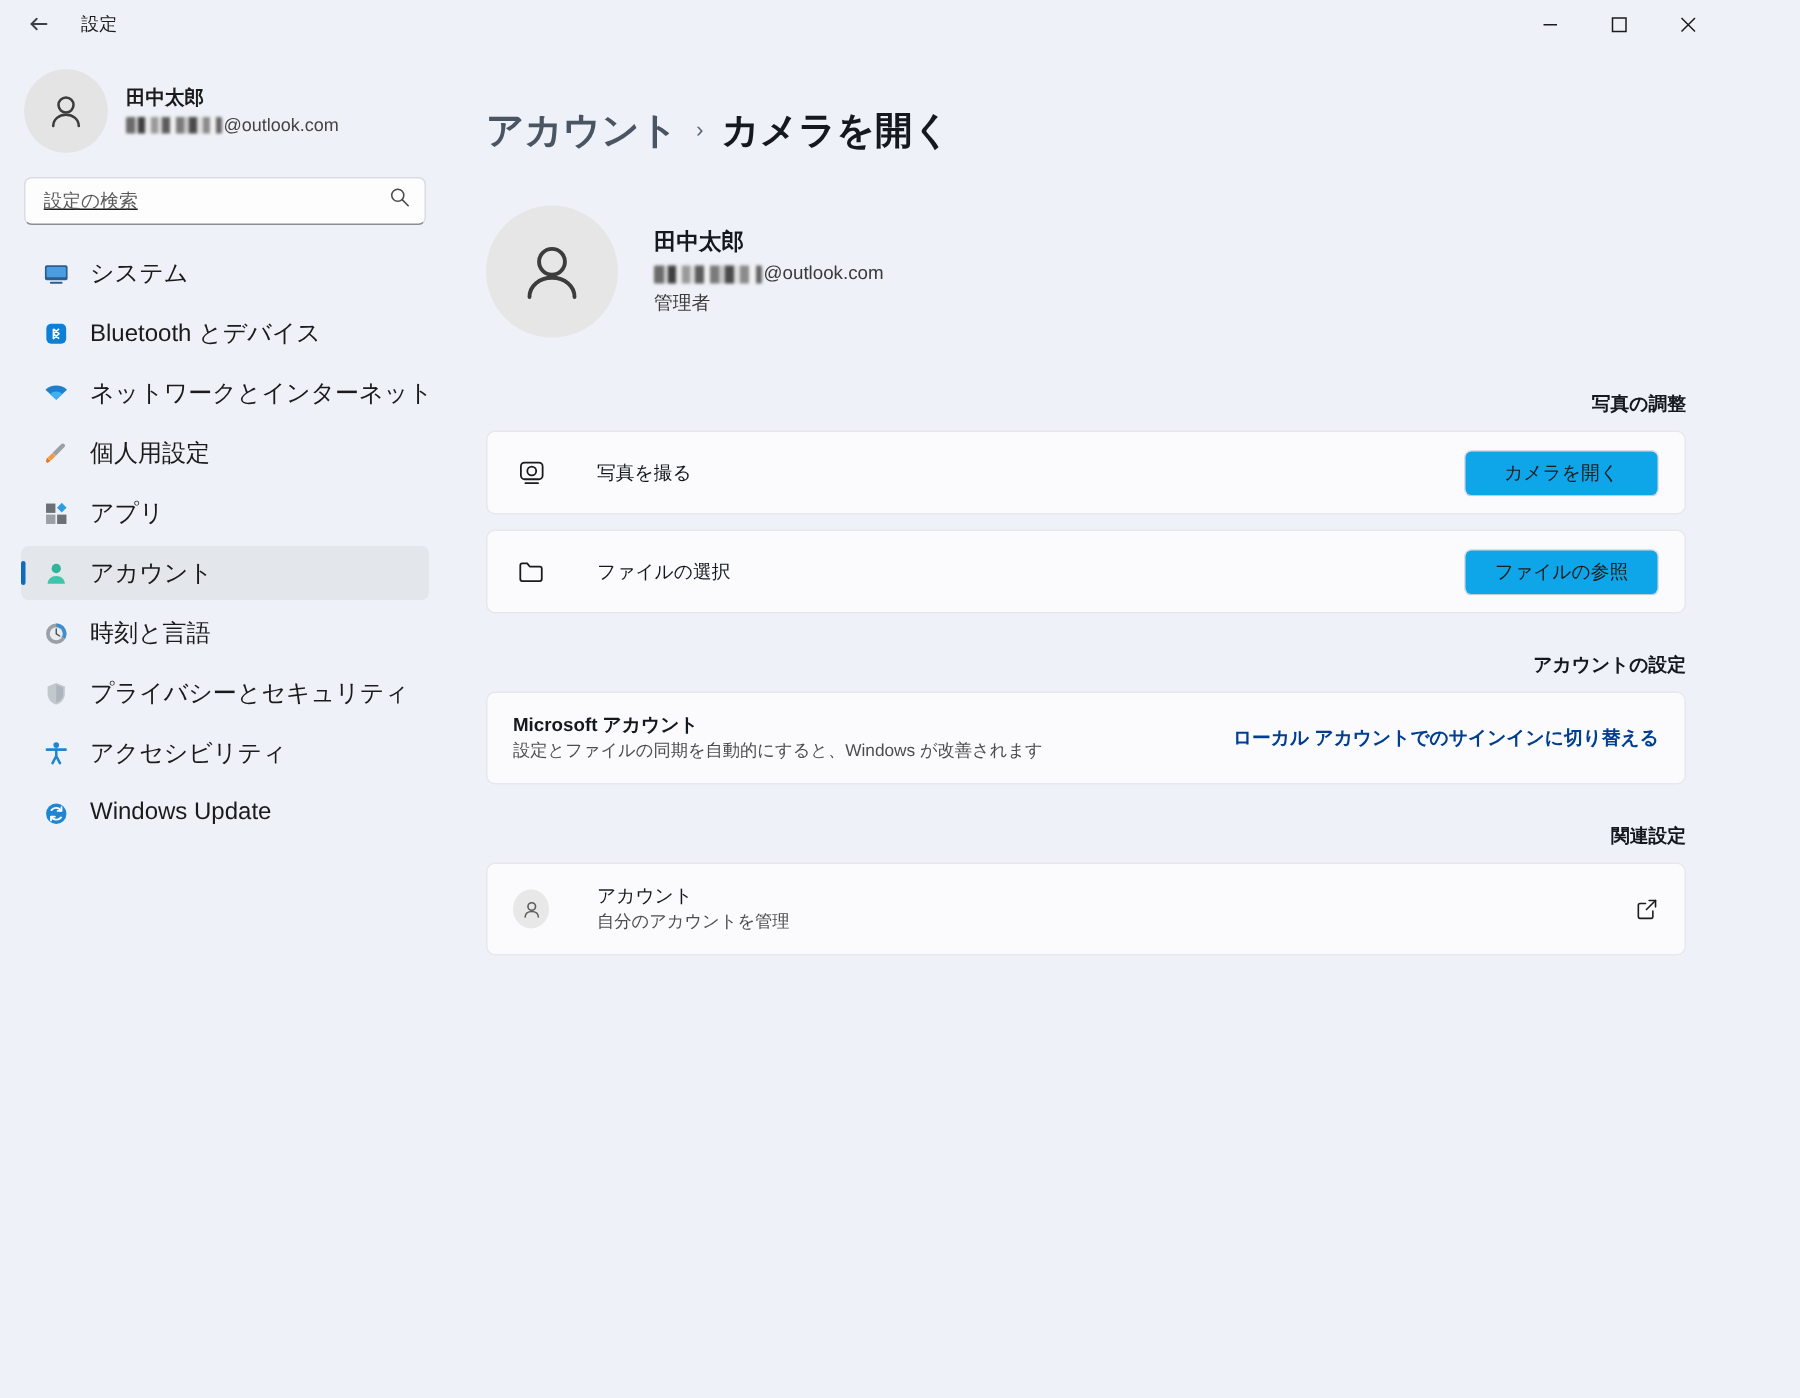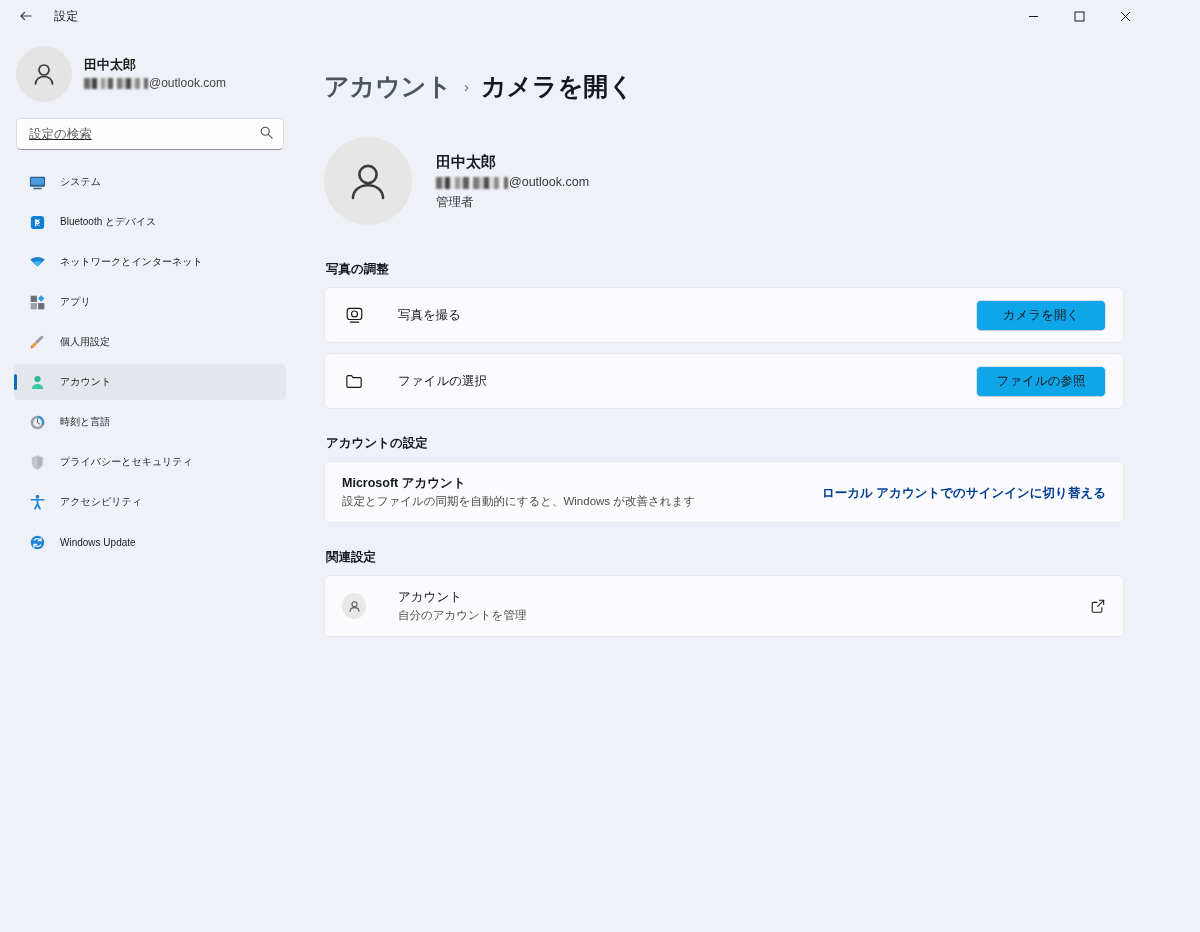--- a/index.html
+++ b/index.html
@@ -176,21 +176,21 @@
     width: 3px; height: 16px;
     border-radius: 2px;
     background: #0f6cbd;
   }
   .nav-icon {
     width: 18px; height: 18px;
     flex: 0 0 18px;
     display: flex; align-items: center; justify-content: center;
   }
   .nav-label {
-    font-size: 10px;
+    font-size: 16px;
     color: #1b1b1b;
     white-space: nowrap;
   }
 
   
   .content {
     flex: 1 1 auto;
     padding: 38px 24px 24px 24px;
     overflow-y: auto;
   }
@@ -247,20 +247,21 @@
     font-size: 12.5px;
     color: #3a3a3a;
     line-height: 1.6;
   }
 
   .section-title {
     font-size: 12.5px;
     font-weight: bold;
     color: #14181f;
     margin: 0 0 9px 2px;
+    text-align: right;
   }
   .section { margin-bottom: 26px; }
 
   .card {
     background: #fbfbfd;
     border: 1px solid #e6e8ed;
     border-radius: 6px;
     display: flex;
     align-items: center;
     padding: 0 17px;
@@ -414,38 +415,38 @@
               <path d="M9 13.2L1.4 6.1C3.5 4.2 6.1 3.2 9 3.2s5.5 1 7.6 2.9L9 13.2z" fill="#1d7fd0"></path>
               <path d="M9 13.2L4.6 9.1C5.9 8 7.4 7.4 9 7.4s3.1.6 4.4 1.7L9 13.2z" fill="#41b0ee"></path>
             </svg>
           </span>
           <span class="nav-label">ネットワークとインターネット</span>
         </div>
 
         <div class="nav-item">
           <span class="nav-icon">
             <svg width="17" height="17" viewBox="0 0 18 18">
+              <path d="M14.8 2.3c.6.6.6 1.4 0 2L8.6 10.5 6.4 8.3l6.2-6.1c.6-.6 1.5-.6 2.2.1z" fill="#9aa0a6"></path>
+              <path d="M6.3 8.4l2.2 2.2-3.3 3.3-2.2-2.2 3.3-3.3z" fill="#f09a3e"></path>
+              <path d="M2.8 11.9l2.2 2.2-2.2 1.5-1.2-1.2.9-2.5z" fill="#e07b2d"></path>
+            </svg>
+          </span>
+          <span class="nav-label">個人用設定</span>
+        </div>
+
+        <div class="nav-item">
+          <span class="nav-icon">
+            <svg width="17" height="17" viewBox="0 0 18 18">
               <rect x="1.8" y="1.8" width="6.6" height="6.6" fill="#6b7076"></rect>
               <rect x="1.8" y="9.6" width="6.6" height="6.6" fill="#9aa0a6"></rect>
               <rect x="9.6" y="9.6" width="6.6" height="6.6" fill="#6b7076"></rect>
               <path d="M12.9 1.3l3.4 3.4-3.4 3.4-3.4-3.4 3.4-3.4z" fill="#2f9ee0"></path>
             </svg>
           </span>
           <span class="nav-label">アプリ</span>
-        </div>
-
-        <div class="nav-item">
-          <span class="nav-icon">
-            <svg width="17" height="17" viewBox="0 0 18 18">
-              <path d="M14.8 2.3c.6.6.6 1.4 0 2L8.6 10.5 6.4 8.3l6.2-6.1c.6-.6 1.5-.6 2.2.1z" fill="#9aa0a6"></path>
-              <path d="M6.3 8.4l2.2 2.2-3.3 3.3-2.2-2.2 3.3-3.3z" fill="#f09a3e"></path>
-              <path d="M2.8 11.9l2.2 2.2-2.2 1.5-1.2-1.2.9-2.5z" fill="#e07b2d"></path>
-            </svg>
-          </span>
-          <span class="nav-label">個人用設定</span>
         </div>
 
         <div class="nav-item selected">
           <span class="nav-icon">
             <svg width="17" height="17" viewBox="0 0 18 18">
               <circle cx="9" cy="5.3" r="3.3" fill="#2fb59a"></circle>
               <path d="M2.9 16c0-3.2 2.7-5.5 6.1-5.5s6.1 2.3 6.1 5.5H2.9z" fill="#3fc6a8"></path>
             </svg>
           </span>
           <span class="nav-label">アカウント</span>

